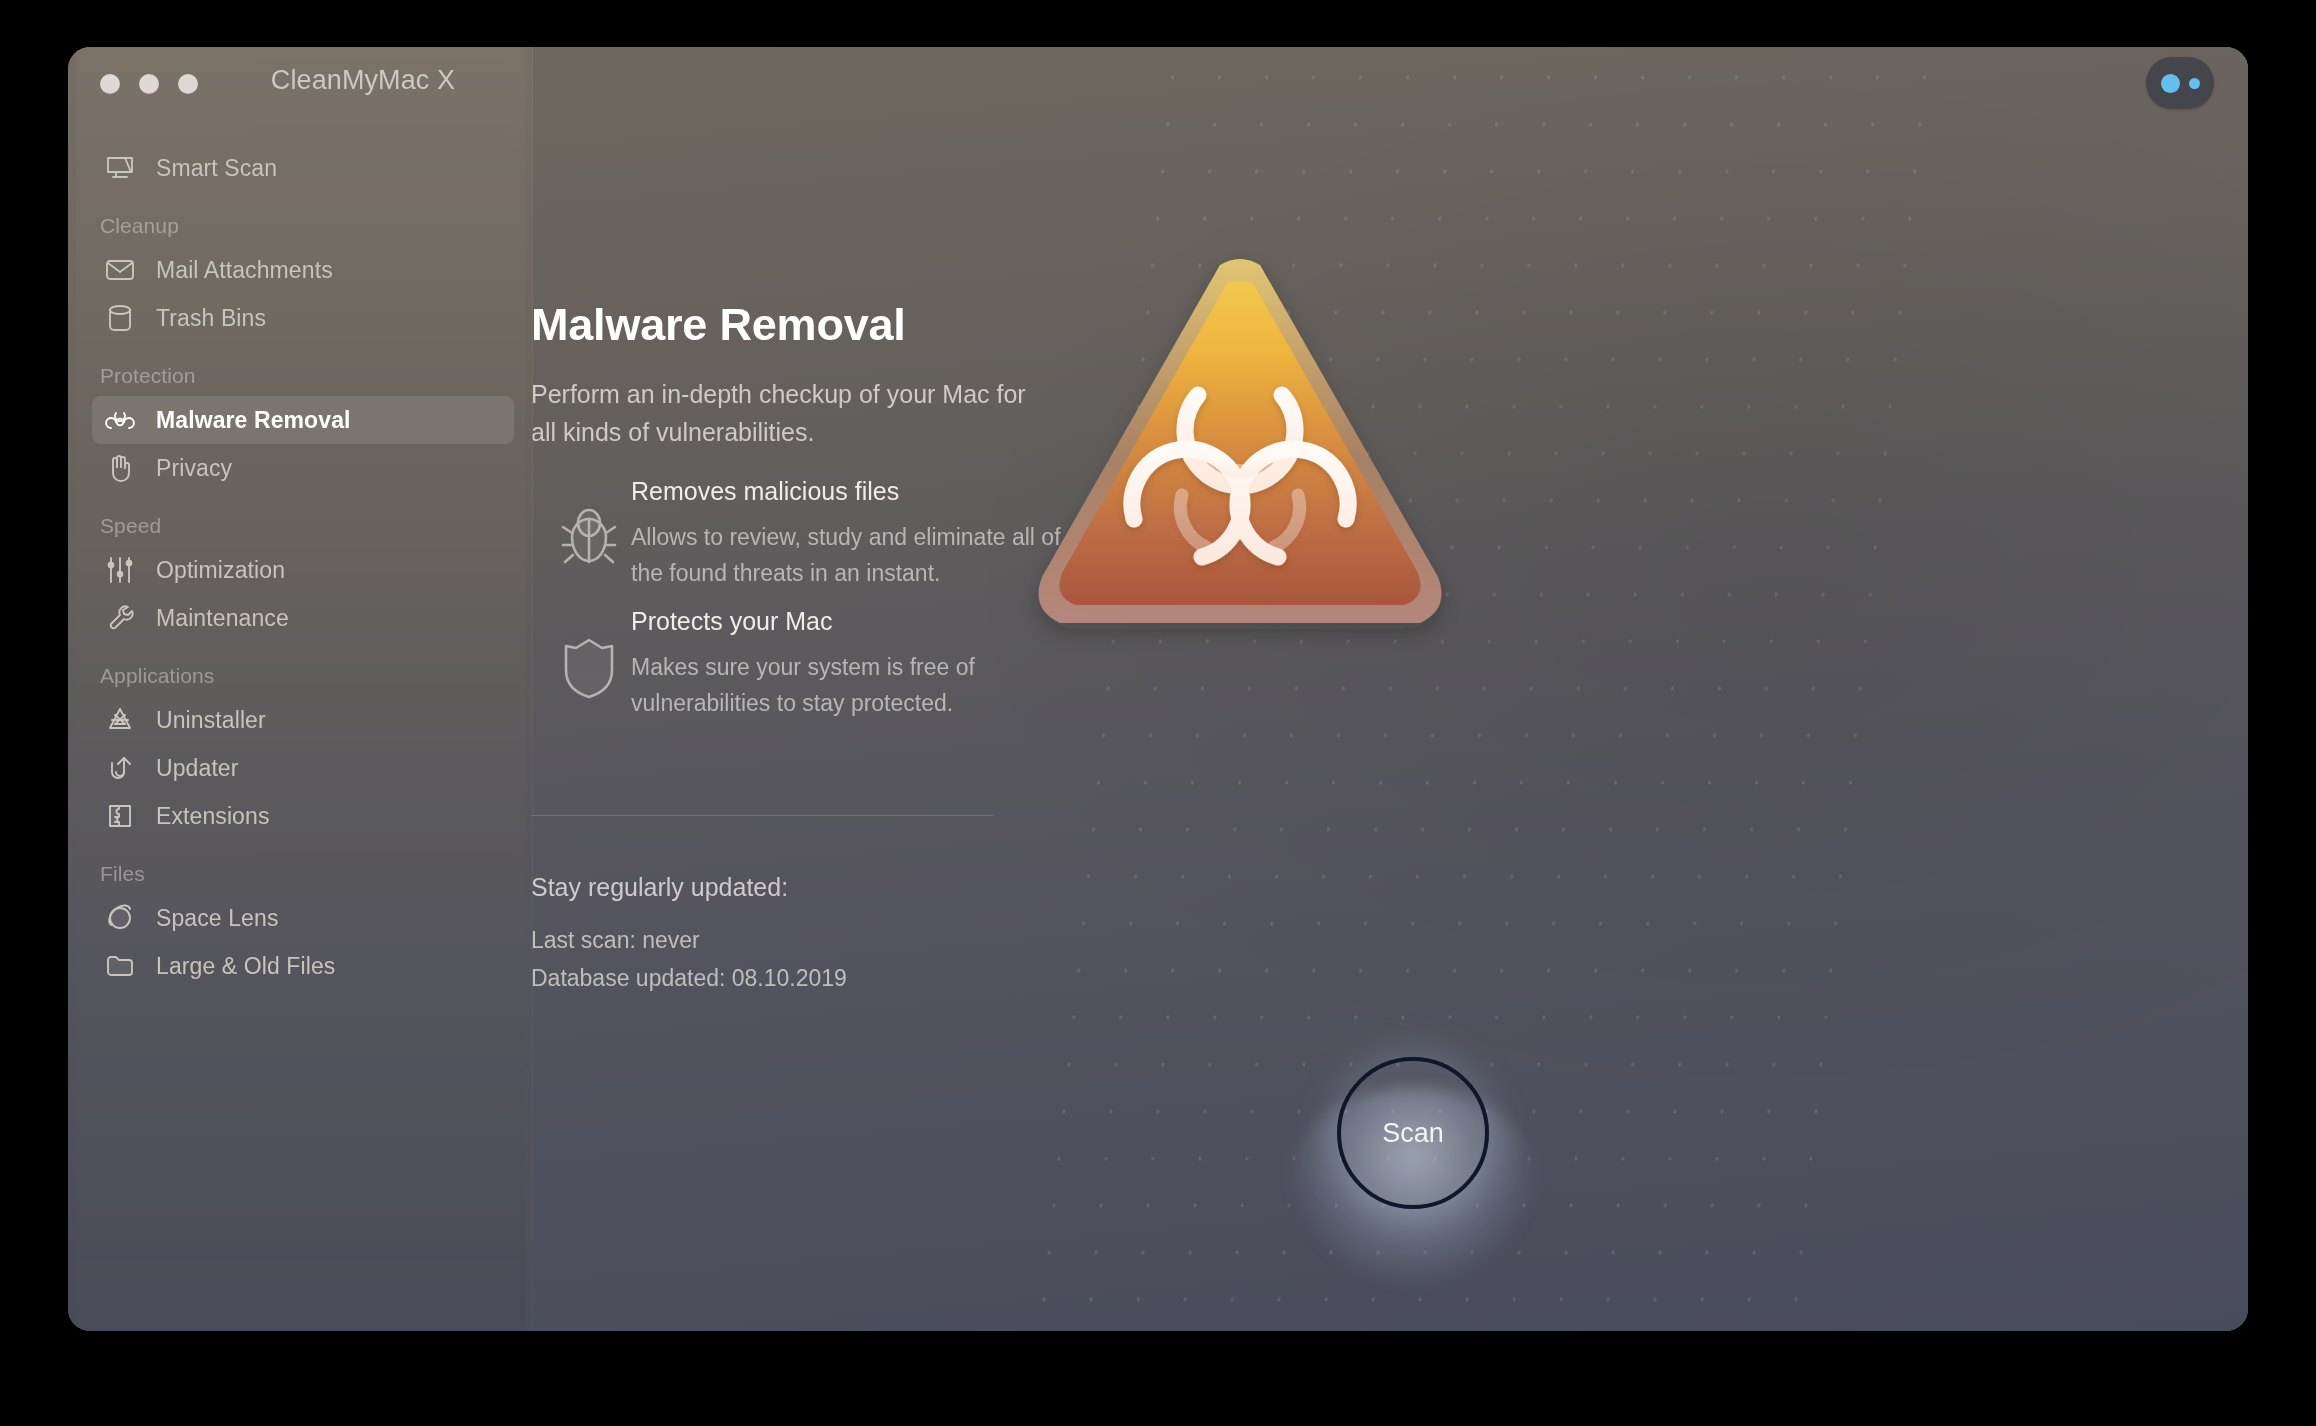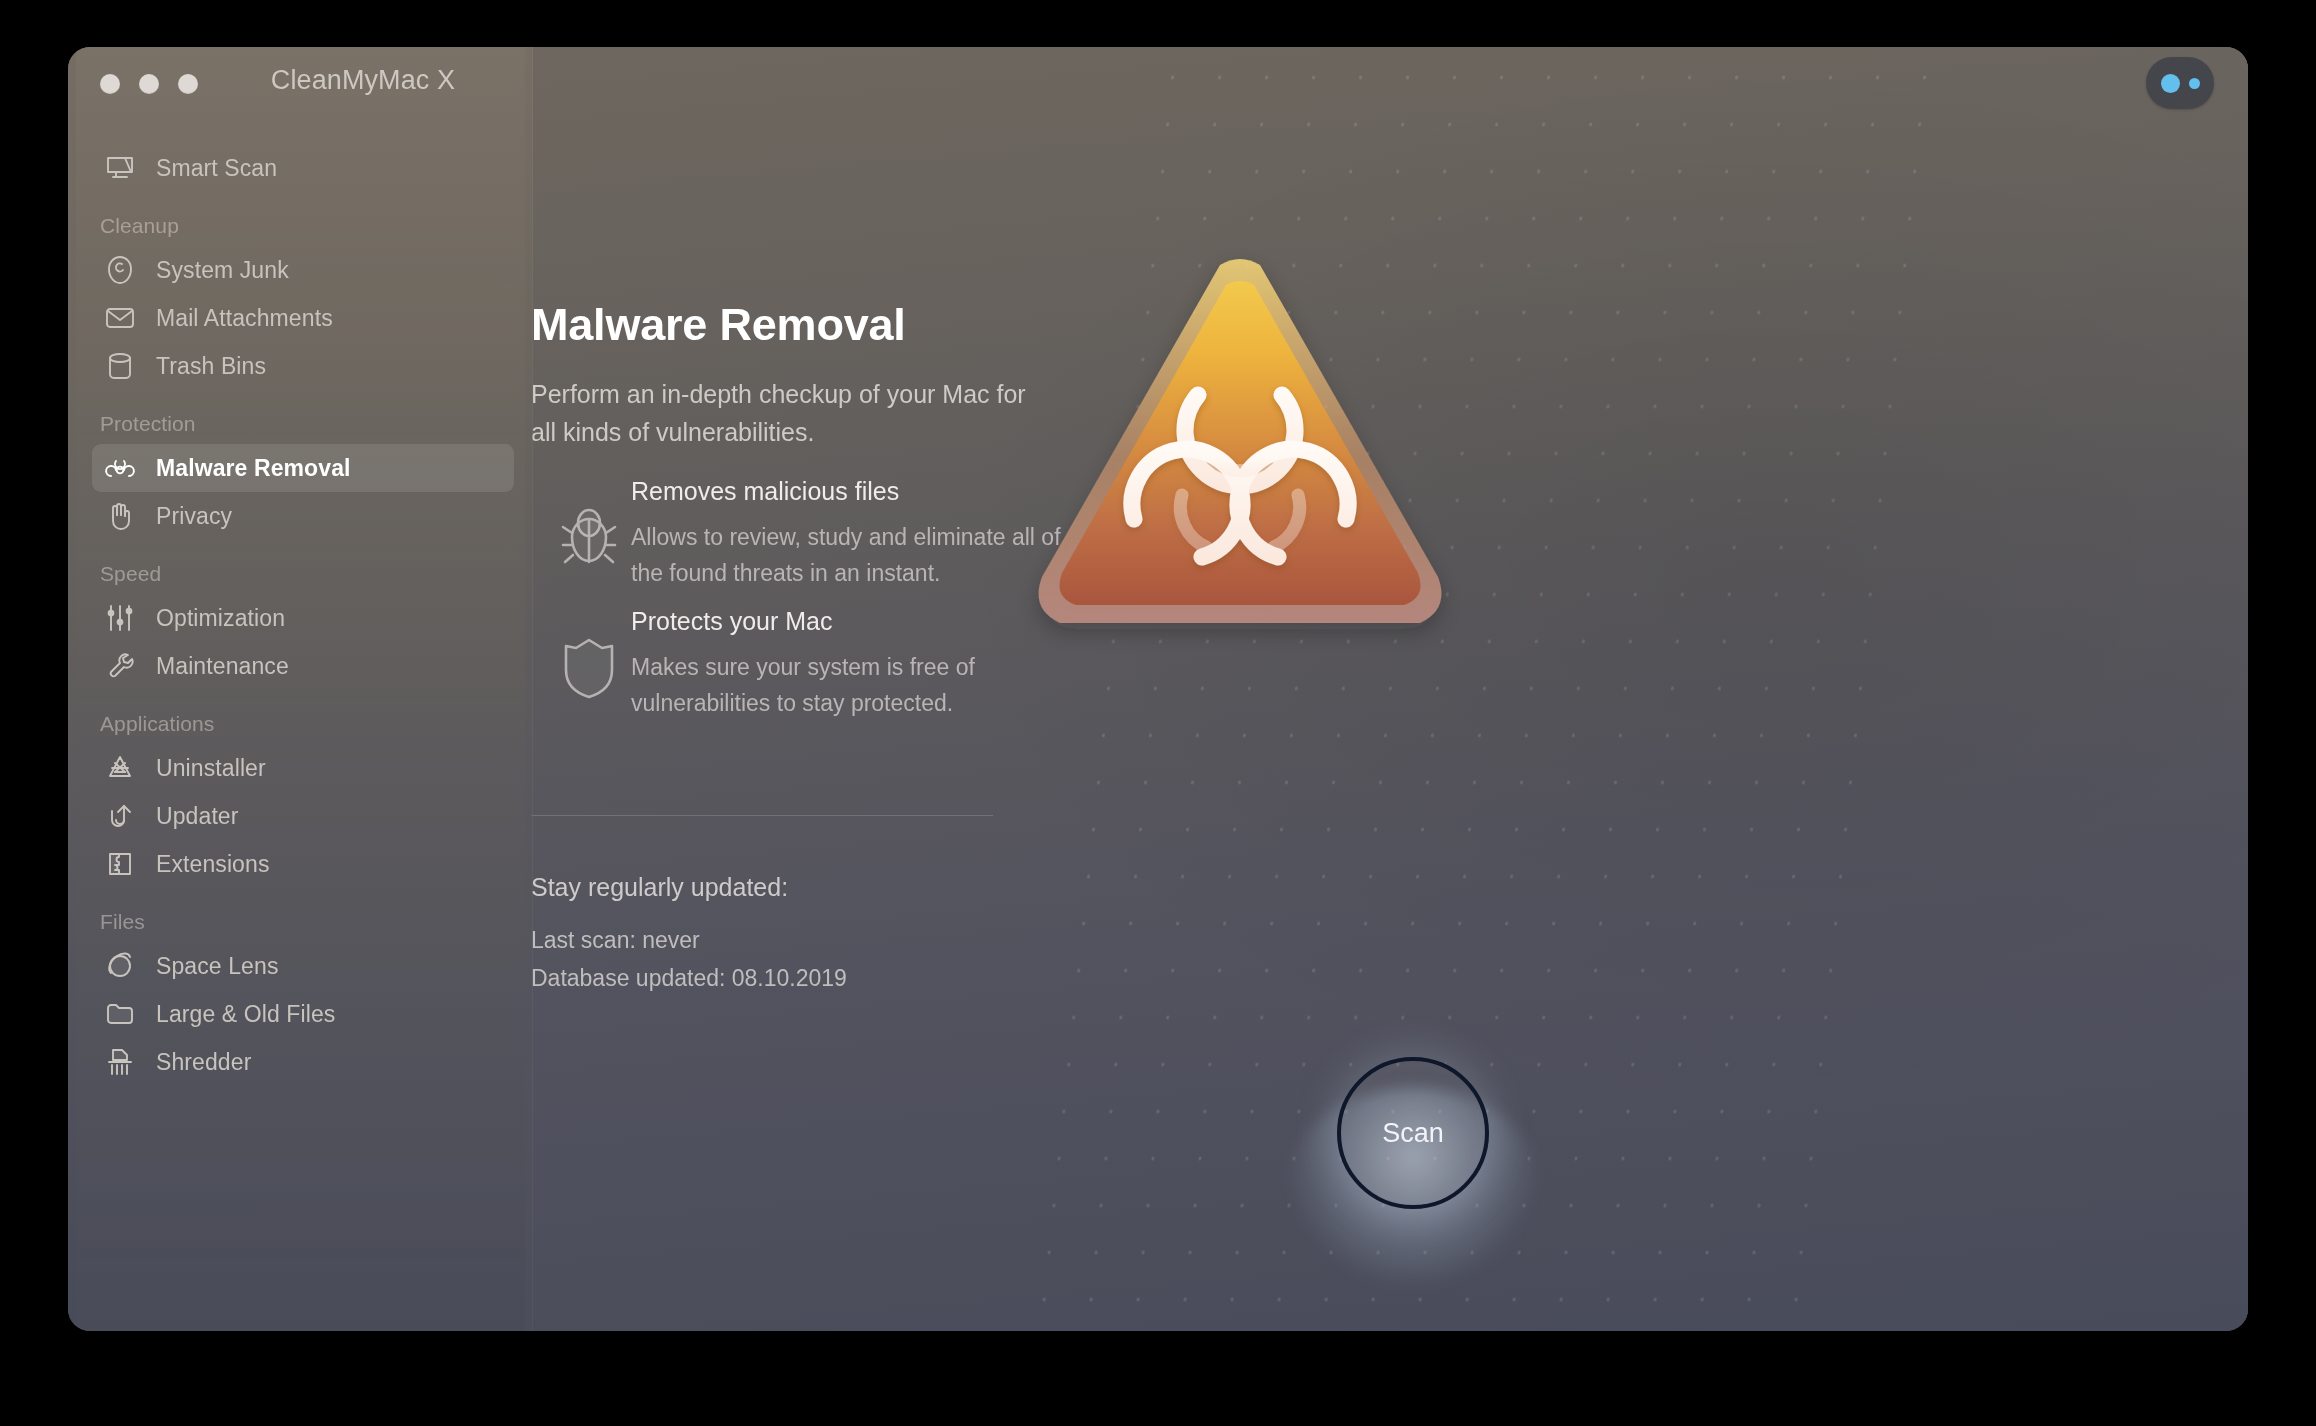--- a/index.html
+++ b/index.html
@@ -346,29 +346,20 @@
               <path d="M20 4l6 14"></path>
               <path d="M11 18v4"></path>
               <path d="M8 23h14"></path>
             </svg>
           </span>
           <span class="nav-label">Smart Scan</span>
         </div>
         <div class="nav-section-label">Cleanup</div>
         <div class="nav-item">
           <span class="nav-icon">
-            <svg width="28" height="30" viewBox="0 0 28 30" fill="none" stroke="#c9c4be" stroke-width="1.9" stroke-linecap="round" stroke-linejoin="round">
-              <path d="M14 2c6 0 11 5 11 12 0 8-5 14-11 14S3 22 3 14C3 7 8 2 14 2z"></path>
-              <path d="M16 9a4 4 0 1 0 1 6"></path>
-            </svg>
-          </span>
-          <span class="nav-label">System Junk</span>
-        </div>
-        <div class="nav-item">
-          <span class="nav-icon">
             <svg width="30" height="24" viewBox="0 0 30 24" fill="none" stroke="#c9c4be" stroke-width="1.9" stroke-linecap="round" stroke-linejoin="round">
               <rect x="2" y="3" width="26" height="18" rx="3"></rect>
               <path d="M3 5l12 9 12-9"></path>
             </svg>
           </span>
           <span class="nav-label">Mail Attachments</span>
         </div>
         <div class="nav-item">
           <span class="nav-icon">
             <svg width="26" height="28" viewBox="0 0 26 28" fill="none" stroke="#c9c4be" stroke-width="1.9" stroke-linecap="round" stroke-linejoin="round">
@@ -465,28 +456,15 @@
           <span class="nav-label">Space Lens</span>
         </div>
         <div class="nav-item">
           <span class="nav-icon">
             <svg width="28" height="24" viewBox="0 0 28 24" fill="none" stroke="#c9c4be" stroke-width="1.9" stroke-linecap="round" stroke-linejoin="round">
               <path d="M2 6a3 3 0 0 1 3-3h5l3 3h10a3 3 0 0 1 3 3v9a3 3 0 0 1-3 3H5a3 3 0 0 1-3-3z" fill="rgba(255,255,255,.07)"></path>
             </svg>
           </span>
           <span class="nav-label">Large &amp; Old Files</span>
         </div>
-        <div class="nav-item">
-          <span class="nav-icon">
-            <svg width="26" height="28" viewBox="0 0 26 28" fill="none" stroke="#c9c4be" stroke-width="1.9" stroke-linecap="round" stroke-linejoin="round">
-              <path d="M6 2h9l5 5v5H6z" fill="rgba(255,255,255,.08)"></path>
-              <line x1="2" y1="14" x2="24" y2="14"></line>
-              <line x1="5" y1="17" x2="5" y2="26"></line>
-              <line x1="10" y1="17" x2="10" y2="26"></line>
-              <line x1="15" y1="17" x2="15" y2="26"></line>
-              <line x1="20" y1="17" x2="20" y2="26"></line>
-            </svg>
-          </span>
-          <span class="nav-label">Shredder</span>
-        </div>
       </div>
   </div>
 </div>
 
 </body></html>

